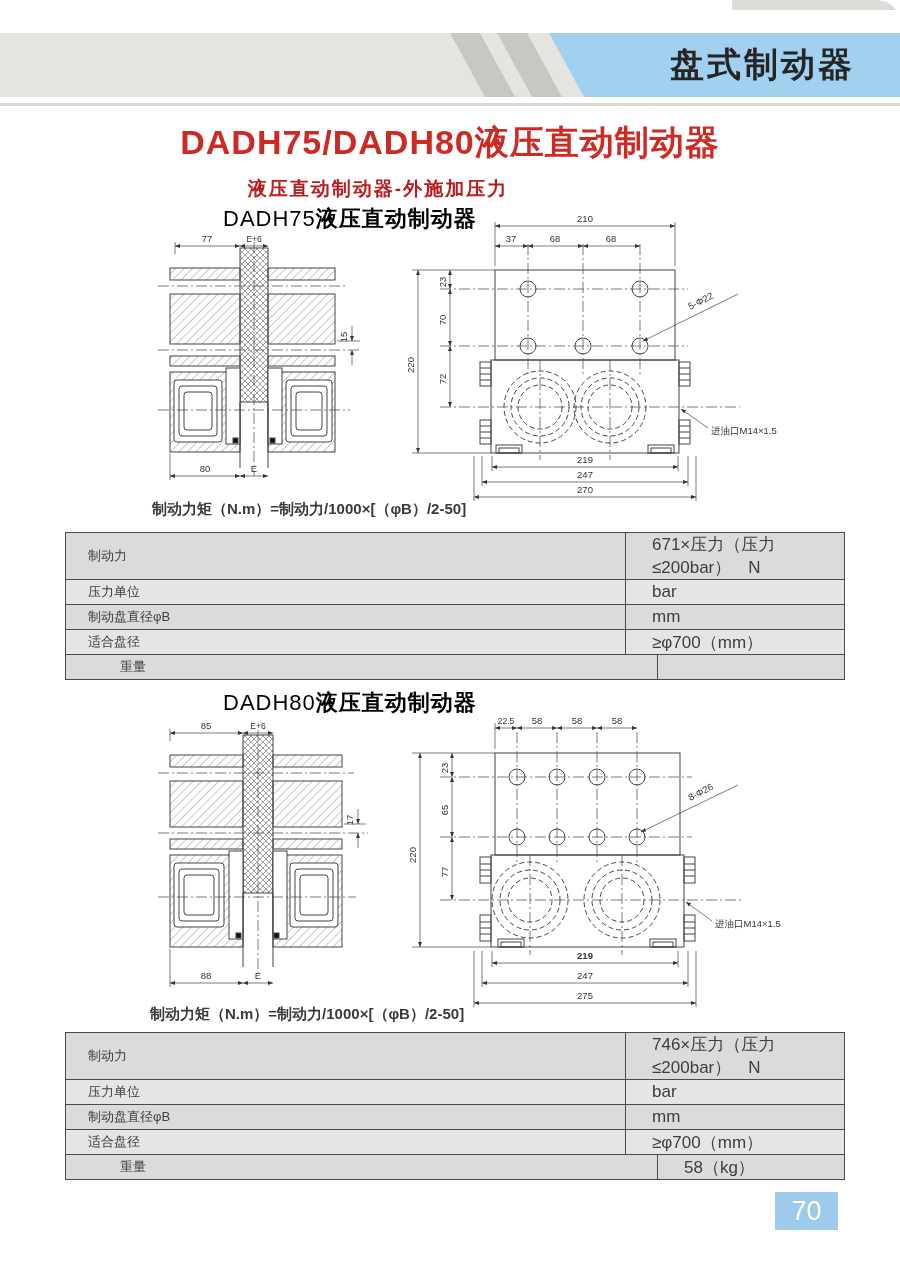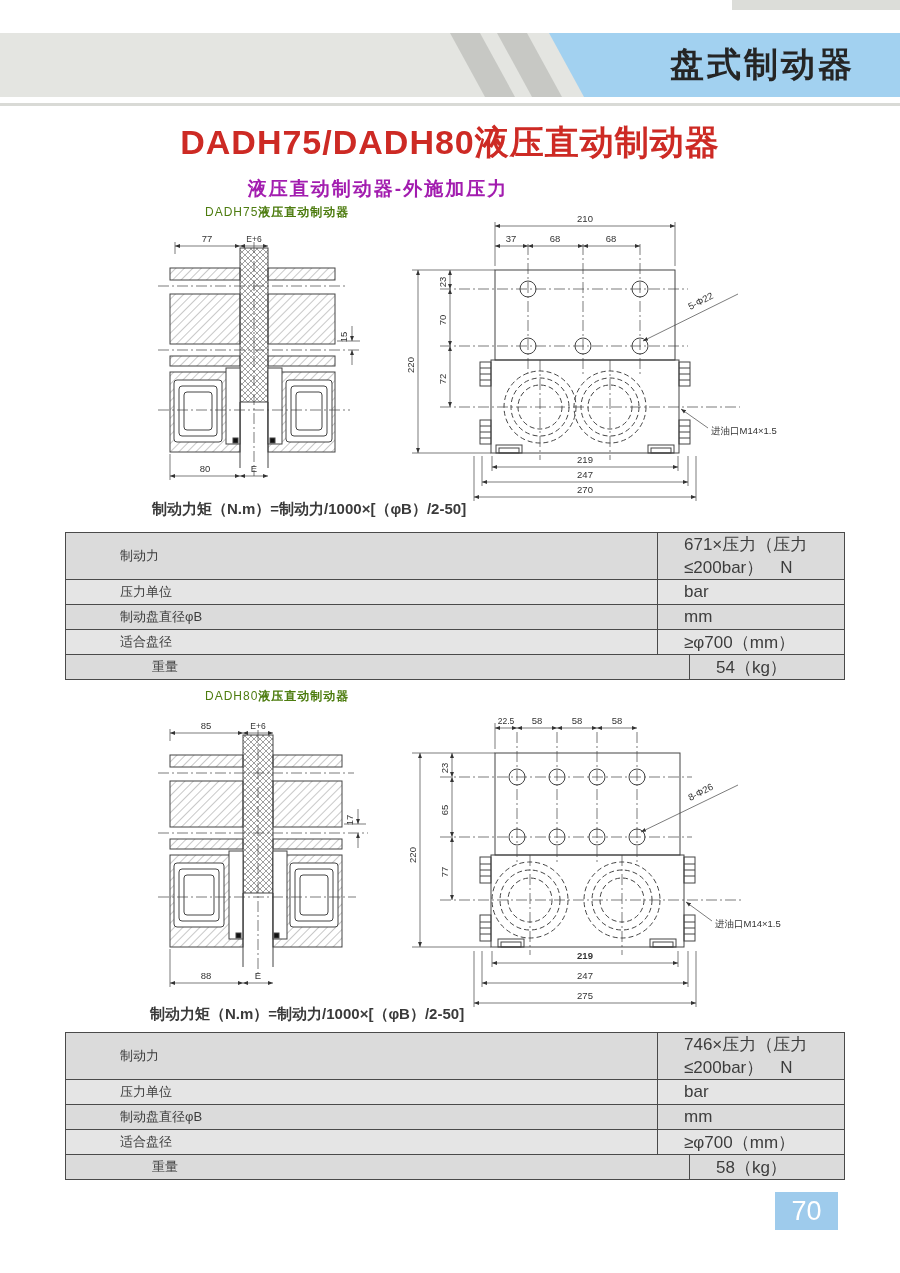--- a/index.html
+++ b/index.html
@@ -1,49 +1,49 @@
 <!DOCTYPE html>
 <html><head>
 <meta charset="utf-8">
 <style>
   html,body{margin:0;padding:0;background:#ffffff;}
   .page{position:relative;width:900px;height:1273px;background:#fff;overflow:hidden;
-        font-family:"Liberation Sans","DejaVu Sans",sans-serif;color:#222;}
+        font-family:"Liberation Sans","DejaVu Sans",sans-serif;color:#222;border-radius:23px;}
   
   .topstrip{position:absolute;top:0;right:0;width:168px;height:10px;background:#dcddd9;}
   .band{position:absolute;top:33px;left:0;width:900px;height:64px;background:#e4e5e1;}
   .stripe{position:absolute;top:0;left:0;width:900px;height:64px;background:#c7c8c4;}
   .stripe.s1{clip-path:polygon(450px 0,480px 0,515px 64px,485px 64px);}
   .stripe.s2{clip-path:polygon(497px 0,527px 0,562px 64px,532px 64px);}
   .bandblue{position:absolute;top:0;left:0;width:900px;height:64px;background:#a2d1f0;
             clip-path:polygon(549px 0,900px 0,900px 64px,584px 64px);
             display:flex;align-items:center;justify-content:flex-end;}
   .bandblue .t{font-size:34px;font-weight:600;color:#252525;letter-spacing:3px;padding-right:45px;}
   .rule{position:absolute;top:103px;left:0;width:900px;height:3px;background:#d9dad6;}
   
   .maintitle{position:absolute;top:120px;left:0;width:900px;text-align:center;
              font-size:34px;font-weight:700;color:#cd2a24;letter-spacing:1px;}
   .subtitle{position:absolute;top:176px;left:0;width:756px;text-align:center;
-            font-size:19px;font-weight:600;color:#a21caf;letter-spacing:2px;}
-  .secheading{position:absolute;font-size:12px;color:#4d7c0f;letter-spacing:1px;}
+            font-size:19px;font-weight:600;color:#b91c1c;letter-spacing:2px;}
+  .secheading{position:absolute;font-size:22px;color:#000000;letter-spacing:1px;margin-left:18px;}
   .secheading .model{font-weight:400;}
   .secheading .rest{font-weight:700;}
   .formula{position:absolute;font-size:15px;font-weight:700;color:#3a3a3a;}
   
   .drawing{position:absolute;left:140px;}
   svg text{font-family:"Liberation Sans","DejaVu Sans",sans-serif;}
   
   .spectable{position:absolute;left:65px;width:780px;height:148px;
              border:1px solid #4a4a4a;box-sizing:border-box;display:flex;flex-direction:column;}
   .spectable .row{flex:1;display:flex;border-bottom:1px solid #4a4a4a;}
   .spectable .row:last-child{border-bottom:none;padding-left:32px;}
   .spectable .row.gray{background:#dbdbdb;}
   .spectable .row.white{background:#e5e5e5;}
   .cell-l{width:560px;border-right:1px solid #4a4a4a;display:flex;align-items:center;
-          padding-left:22px;box-sizing:border-box;font-size:13px;color:#3d3d3d;margin-left:32px;}
+          padding-left:22px;box-sizing:border-box;font-size:13px;color:#3d3d3d;}
   .cell-v{flex:1;display:flex;align-items:center;padding-left:26px;box-sizing:border-box;
           font-size:17px;color:#3d3d3d;}
   
   .footnote{position:absolute;left:62px;top:1188px;font-size:16px;font-weight:700;color:#111;}
   .pagenum{position:absolute;left:775px;top:1192px;width:63px;height:38px;background:#9ecbec;
            display:flex;align-items:center;justify-content:center;
            font-size:27px;color:#ffffff;font-weight:400;}
 </style>
 </head>
 <body>
@@ -252,21 +252,20 @@
     <div class="row gray">
       <div class="cell-l">制动盘直径φB</div>
       <div class="cell-v">mm</div>
     </div>
     <div class="row white">
       <div class="cell-l">适合盘径</div>
       <div class="cell-v">≥φ700（mm）</div>
     </div>
     <div class="row gray">
       <div class="cell-l">重量</div>
-      <div class="cell-v">54（kg）</div>
     </div>
   </div>
 
   <div class="secheading" style="left:205px;top:688px;">
     <span class="model">DADH80</span><span class="rest">液压直动制动器</span>
   </div>
 
   <svg class="drawing" style="top:715px;" width="670" height="300" viewBox="0 0 670 300">
     <g stroke="#444" stroke-width="1" fill="none">
 

